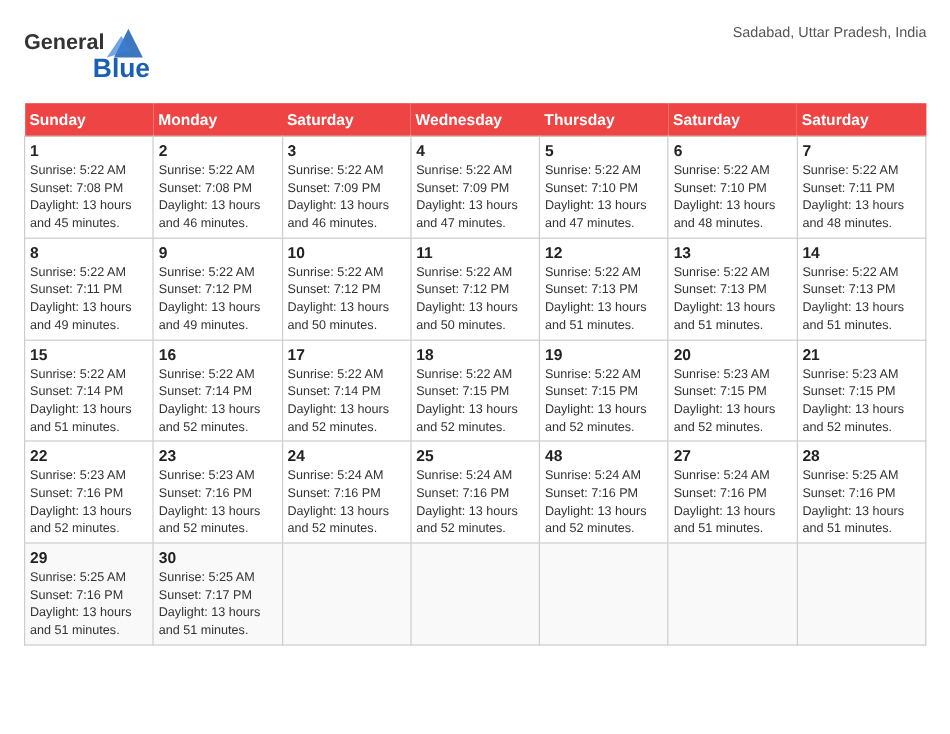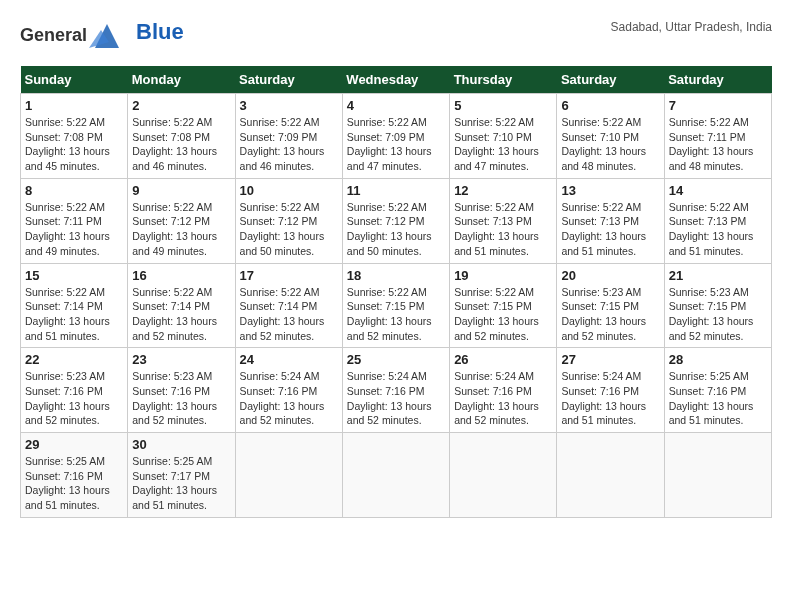--- a/index.html
+++ b/index.html
@@ -31,21 +31,21 @@
     .calendar-subtitle {
       font-size: 12px;
       color: #555;
     }
     table {
       width: 100%;
       border-collapse: collapse;
       font-size: 11px;
     }
     th {
-      background-color: #14532d;
+      background-color: #ef4444;
       color: white;
       padding: 6px 4px;
       text-align: left;
       font-size: 13px;
       font-weight: bold;
     }
     td {
       border: 1px solid #ccc;
       vertical-align: top;
       padding: 4px;
@@ -69,21 +69,21 @@
       line-height: 1.4;
     }
     tr td:first-child { border-left: 1px solid #ccc; }
     .last-row td { background: #f9f9f9; }
   </style>
 </head>
 <body>
 
 <div class="header-area">
   <div class="logo">
-    <div style="display:flex; align-items:center;">
+    <div style="display:flex; flex-direction:column; align-items:flex-end;">
       <div style="display:flex; align-items:center;">
         <span style="font-size:18px; font-weight:bold; color:#333;">General</span>
         <svg width="36" height="30" viewBox="0 0 36 30" style="margin-left:2px;">
           <polygon points="6,28 18,4 30,28" fill="#1a5fb4" opacity="0.85"></polygon>
           <polygon points="0,28 12,10 20,22" fill="#3a7fd4" opacity="0.7"></polygon>
         </svg>
       </div>
       <span style="font-size:22px; font-weight:bold; color:#1a5fb4; margin-top:-6px; margin-left:11px;">Blue</span>
     </div>
   </div>
@@ -206,21 +206,21 @@
   </td>
         <td>
     <span class="day-number">24</span>
     <span class="day-detail">Sunrise: 5:24 AM<br>Sunset: 7:16 PM<br>Daylight: 13 hours and 52 minutes.</span>
   </td>
         <td>
     <span class="day-number">25</span>
     <span class="day-detail">Sunrise: 5:24 AM<br>Sunset: 7:16 PM<br>Daylight: 13 hours and 52 minutes.</span>
   </td>
         <td>
-    <span class="day-number">26</span>
+    <span class="day-number">48</span>
     <span class="day-detail">Sunrise: 5:24 AM<br>Sunset: 7:16 PM<br>Daylight: 13 hours and 52 minutes.</span>
   </td>
         <td>
     <span class="day-number">27</span>
     <span class="day-detail">Sunrise: 5:24 AM<br>Sunset: 7:16 PM<br>Daylight: 13 hours and 51 minutes.</span>
   </td>
         <td>
     <span class="day-number">28</span>
     <span class="day-detail">Sunrise: 5:25 AM<br>Sunset: 7:16 PM<br>Daylight: 13 hours and 51 minutes.</span>
   </td>

